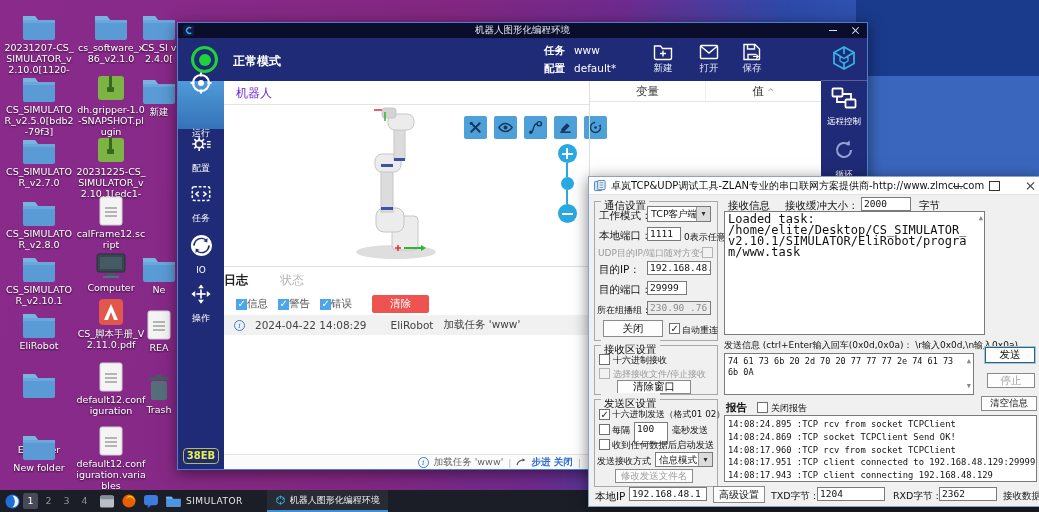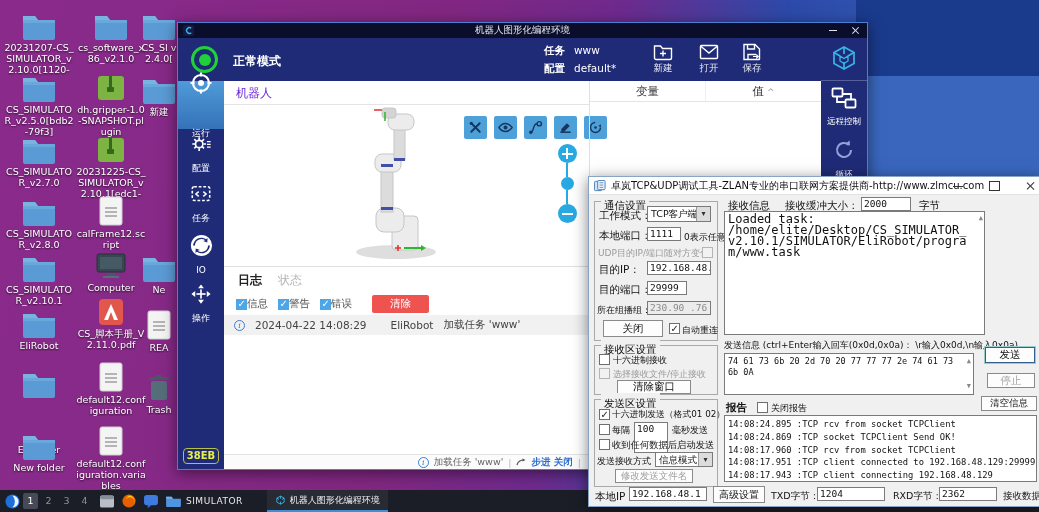--- a/index.html
+++ b/index.html
@@ -61,21 +61,21 @@
   .vt-btn { width:23px; height:23px; background:#4da0d8; border-radius:2px; display:flex; align-items:center; justify-content:center; cursor:pointer; }
   .vt-btn svg { width:15px; height:15px; }
   #zoomer { position:absolute; left:332px; top:38px; width:22px; display:flex; flex-direction:column; align-items:center; }
   .zbtn { width:19px; height:19px; border-radius:50%; background:var(--zblue); position:relative; cursor:pointer; }
   .zbtn::before { content:""; position:absolute; left:4px; right:4px; top:8.5px; height:2px; background:#fff; }
   .zplus::after { content:""; position:absolute; top:4px; bottom:4px; left:8.5px; width:2px; background:#fff; }
   .ztrack { width:2px; height:14px; background:var(--zblue); }
   .zdot { width:13px; height:13px; border-radius:50%; background:var(--zblue); cursor:pointer; }
 
   #log-panel { position:absolute; left:0; right:0; top:185px; bottom:0; border-top:1px solid #e0e0e0; background:#fff; }
-  #log-tabs { height:26px; display:flex; align-items:center; padding-left:14px; gap:16px; }
+  #log-tabs { height:26px; display:flex; align-items:center; gap:32px; }
   .tab-active { font-size:12px; font-weight:bold; color:#222; cursor:pointer; }
   .tab-idle { font-size:12px; color:#b4b4b4; cursor:pointer; }
   #log-filters { height:22px; display:flex; align-items:center; padding-left:12px; gap:10px; }
   .flt { display:flex; align-items:center; gap:0; cursor:pointer; }
   .flt-lb { font-size:10.5px; color:#555; }
   .cb { width:11px; height:11px; border:1px solid #6f6f6f; background:#fff; display:inline-block; position:relative; flex:none; }
   .cb.ck::after { content:"✓"; position:absolute; left:0.5px; top:-1.5px; font-size:10px; font-weight:bold; color:#222; }
   .cb-blue { background:#4da6e8; border-color:#4da6e8; }
   .cb-blue.ck::after { color:#fff; }
   .cb.dis { border-color:#b5b5b5; background:#f2f2f2; }
@@ -632,21 +632,21 @@
   <span class="lb lb-s lb-dis" style="left:24px;top:191px;">选择接收文件/停止接收</span>
   <span class="btn32" style="left:28px;top:203px;width:74px;height:14px;">清除窗口</span>
 
   <div class="grp" style="left:5px;top:222px;width:124px;height:88px;">
     <span class="grp-t">发送区设置</span>
   </div>
   <span class="cb ck" style="position:absolute;left:10px;top:232px;"></span>
   <span class="lb" style="left:23px;top:232px;font-size:8.8px;">十六进制发送（格式01 02）</span>
   <span class="cb" style="position:absolute;left:10px;top:247px;"></span>
   <span class="lb lb-s" style="left:23px;top:247px;">每隔</span>
-  <span class="inp" style="left:45px;top:245px;width:34px;height:31px;">100</span>
+  <span class="inp" style="left:45px;top:245px;width:34px;height:22px;">100</span>
   <span class="lb lb-s" style="left:83px;top:247px;">毫秒发送</span>
   <span class="cb" style="position:absolute;left:10px;top:262px;"></span>
   <span class="lb" style="left:23px;top:262px;font-size:9.3px;">收到任何数据后启动发送</span>
   <span class="lb lb-s" style="left:8px;top:278px;">发送接收方式：</span>
   <span class="sel" style="left:66px;top:275px;width:58px;height:15px;">信息模式</span>
   <span class="btn32 dis" style="left:26px;top:292px;width:78px;height:14px;font-size:9.5px;">修改发送文件名</span>
 
   <span class="lb" style="left:139px;top:22px;">接收信息</span>
   <span class="lb" style="left:196px;top:22px;">接收缓冲大小：</span>
   <span class="inp" style="left:272px;top:20px;width:50px;">2000</span>

